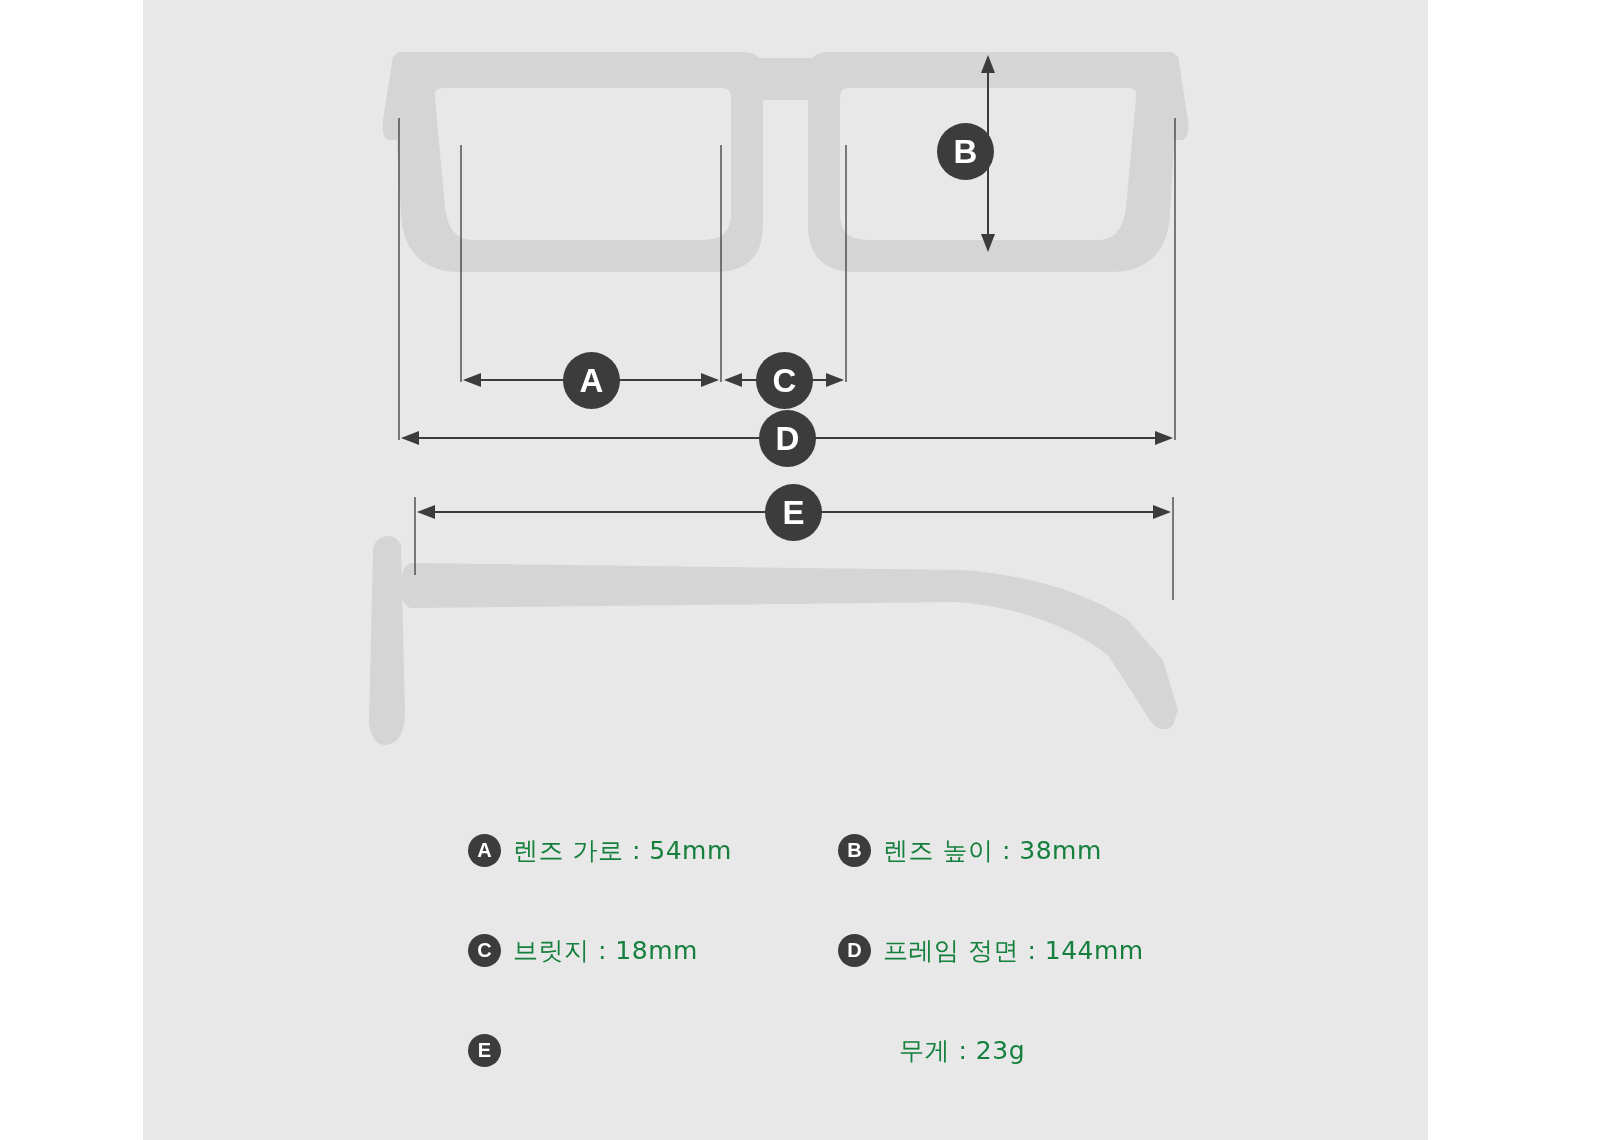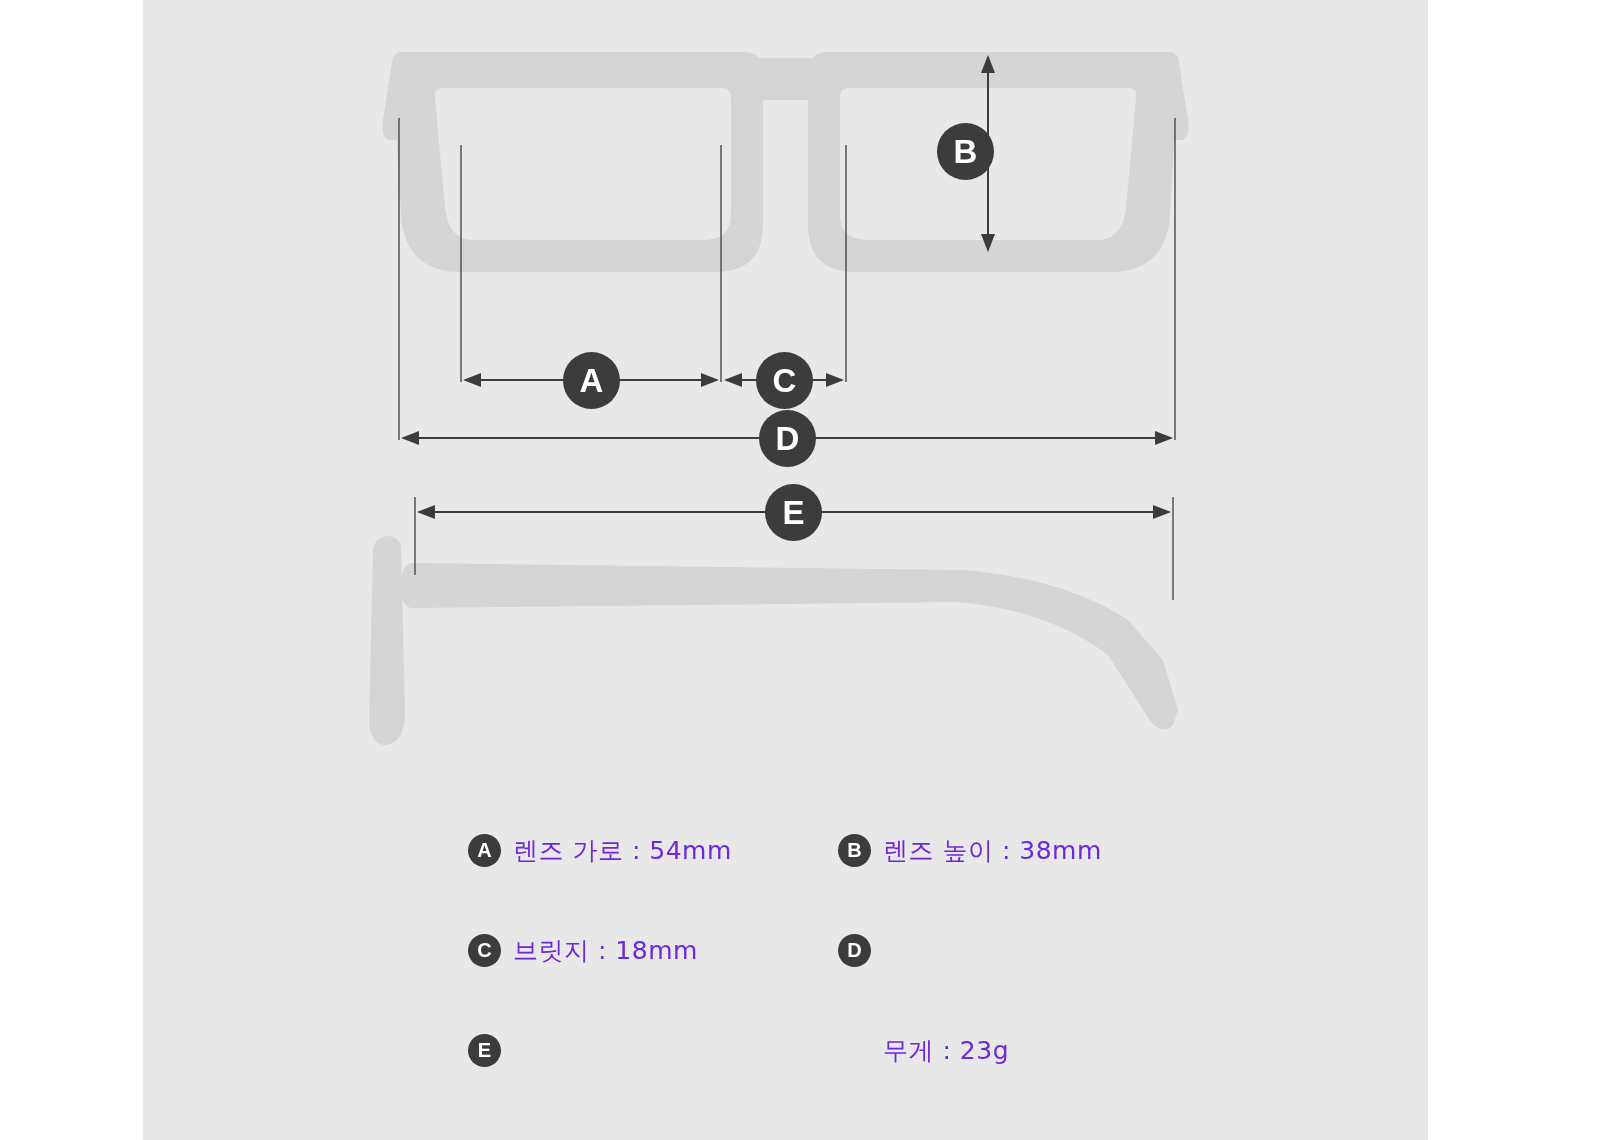--- a/index.html
+++ b/index.html
@@ -63,27 +63,27 @@
     font-weight: bold;
     display: flex;
     align-items: center;
     justify-content: center;
     flex: none;
     margin-right: 12px;
     font-family: "Liberation Sans", sans-serif;
   }
   .legend-text {
     font-size: 25px;
-    color: #6d28d9;
+    color: #15803d;
     letter-spacing: 0.5px;
     white-space: nowrap;
     font-family: "DejaVu Sans", "Liberation Sans", sans-serif;
   }
   .legend-text.nobadge {
-    margin-left: 0px;
+    margin-left: 16px;
   }
 </style>
 </head>
 <body>
 
 <div id="page">
   <div id="canvas">
 
     <svg class="diagram-svg" width="1285" height="1140" viewBox="0 0 1285 1140">
       <defs>
@@ -178,20 +178,21 @@
         <div class="legend-text">렌즈 높이 : 38mm</div>
       </div>
 
       <div class="legend-row r2 c1">
         <div class="badge">C</div>
         <div class="legend-text">브릿지 : 18mm</div>
       </div>
 
       <div class="legend-row r2 c2">
         <div class="badge">D</div>
+        <div class="legend-text">프레임 정면 : 144mm</div>
       </div>
 
       <div class="legend-row r3 c1">
         <div class="badge">E</div>
       </div>
 
       <div class="legend-row r3 c2" style="left:415px;">
         <div class="legend-text nobadge">무게 : 23g</div>
       </div>
 

